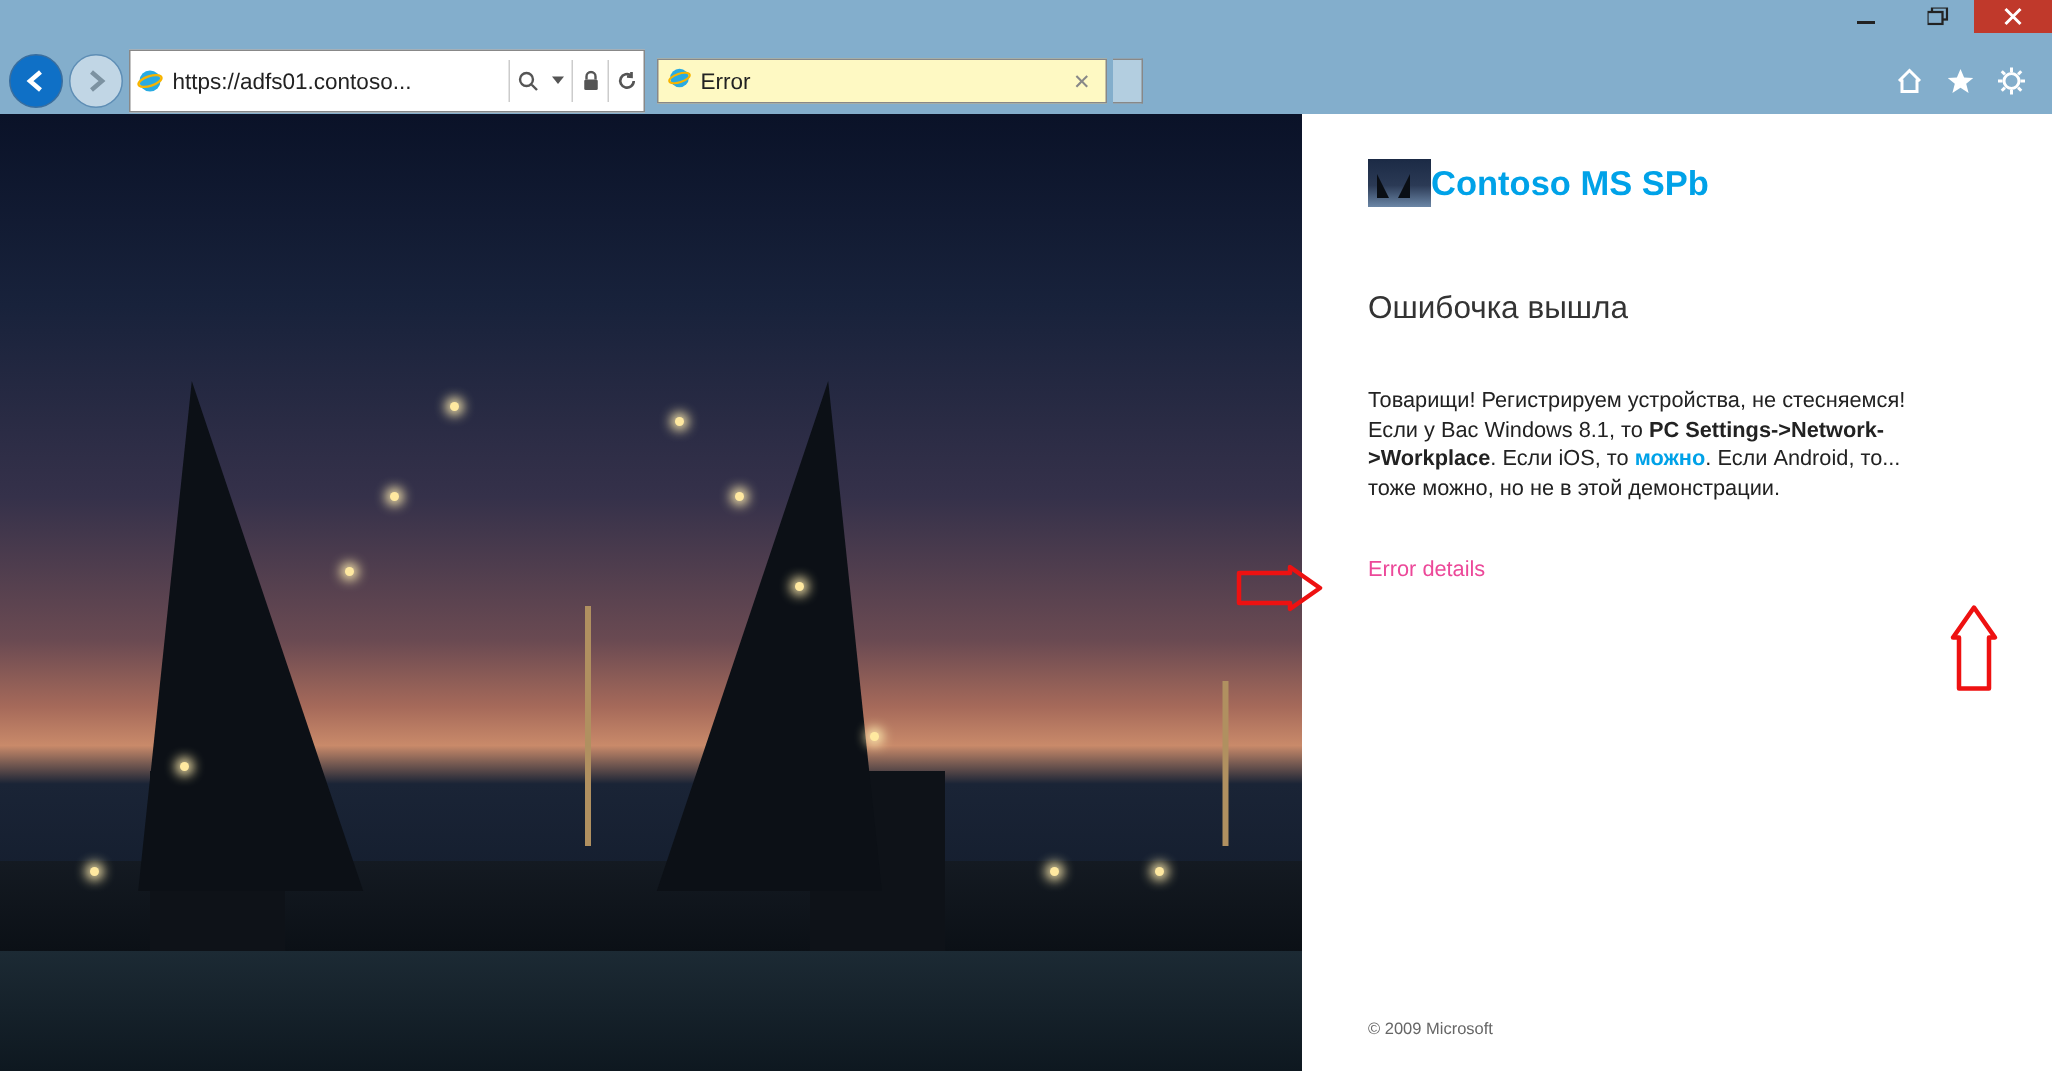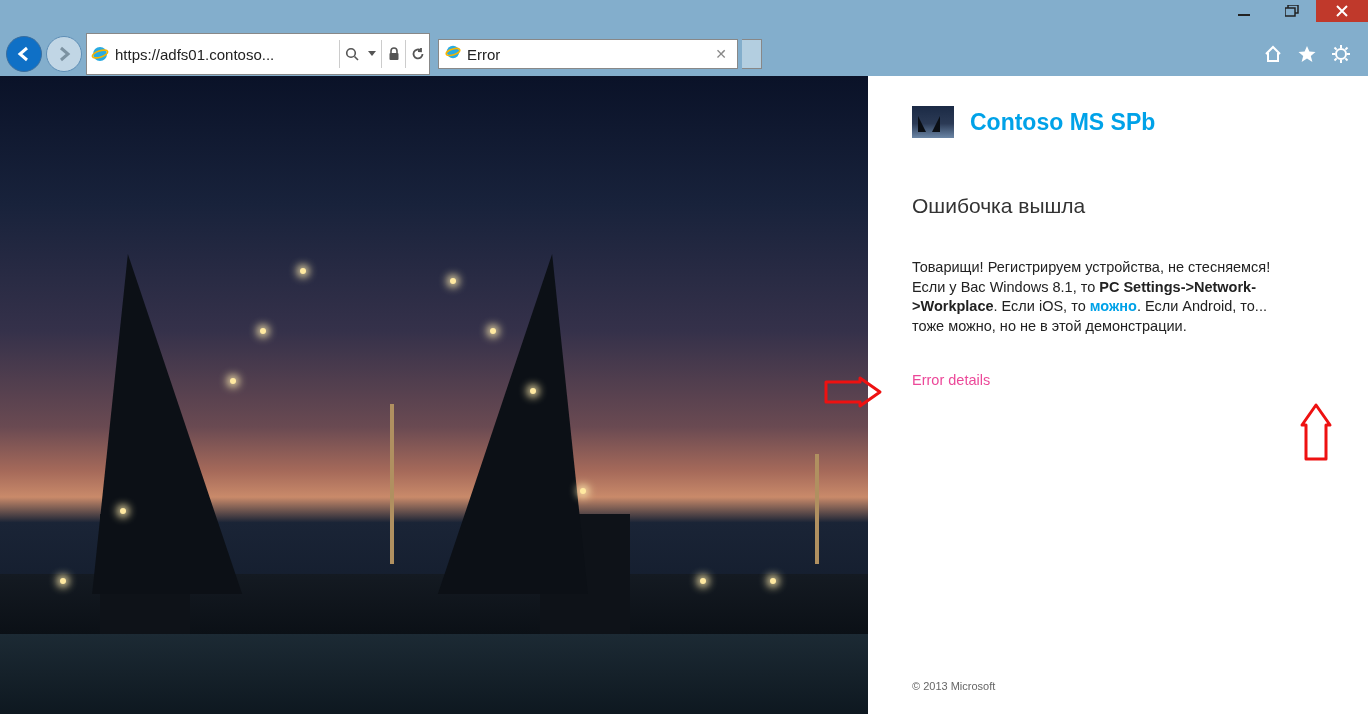--- a/index.html
+++ b/index.html
@@ -12,21 +12,21 @@
   
   .navbar { height: 44px; background:#83aecc; display:flex; align-items:center; padding:0 6px; gap:4px;}
   .back-btn, .fwd-btn { width:36px; height:36px; border-radius:50%; background:#fff; display:flex; align-items:center; justify-content:center; border:1px solid #3a6e9e;}
   .back-btn svg { fill:#fff;}
   .fwd-btn { opacity:.5;}
   .addr-wrap { display:flex; align-items:center; background:#fff; border:1px solid #888; height:42px; width:344px;}
   .addr-wrap .ie-logo{ width:26px; display:flex;align-items:center;justify-content:center;}
   .addr-wrap input { border:0; outline:0; font-size:15px; flex:1; padding:0 2px; color:#222;}
   .addr-wrap .addr-icons{display:flex;align-items:center;gap:0;}
   .addr-icon{width:24px;height:28px;display:flex;align-items:center;justify-content:center;color:#555;border-left:1px solid #ccc;}
-  .tab { display:flex; align-items:center; background:#ffffff; border:1px solid #888; height:30px; width:300px; margin-left:4px; padding:0 6px; gap:6px;}
+  .tab { display:flex; align-items:center; background:#fef9c3; border:1px solid #888; height:30px; width:300px; margin-left:4px; padding:0 6px; gap:6px;}
   .tab-title{flex:1; font-size:15px; color:#222;}
   .tab-close{color:#888; font-size:14px; padding:0 4px;}
   .newtab{ width:20px; height:30px; background:#b3cee0; border:1px solid #888; border-left:0; display:flex;align-items:center;justify-content:center;}
   .nav-right{ margin-left:auto; display:flex; gap:12px; padding-right:10px; color:#fff;}
   .nav-right .ico{width:22px;height:22px;display:flex;align-items:center;justify-content:center;}
   
   .page { display:flex; height: calc(714px - 76px); position:relative;}
   .splash { position:relative; flex:0 0 868px; background:linear-gradient(to bottom,#0a1228 0%,#18223b 20%,#35314a 40%,#6a4a52 55%,#a66a5a 62%,#c98a6a 66%,#1a2436 70%,#0a1220 100%); overflow:hidden;}
   
   .wing{position:absolute;bottom:120px;width:0;height:0;}
@@ -34,21 +34,21 @@
   .wing.right{left:420px; border-bottom:340px solid #0c1016; border-left:150px solid transparent; transform:skewX(6deg);}
   .tower{position:absolute;bottom:80px;width:90px;height:120px;background:#0e1218;}
   .tower.l{left:100px;} .tower.r{left:540px;}
   .road{position:absolute;bottom:80px;left:0;right:0;height:60px;background:linear-gradient(#141a22,#0b1016);}
   .water{position:absolute;bottom:0;left:0;right:0;height:80px;background:linear-gradient(#1c2a34,#0e1820);}
   .lamp{position:absolute;width:6px;height:6px;border-radius:50%;background:#ffe9a0;box-shadow:0 0 8px 3px #ffedb0;}
   .spire{position:absolute;bottom:150px;width:4px;background:#b09060;}
   .spire.a{left:390px;height:160px;} .spire.b{left:815px;height:110px;}
   
   .side { flex:1; background:#fff; padding: 30px 30px 16px 44px; display:flex; flex-direction:column; position:relative;}
-  .brand{display:flex;align-items:center;gap:16px;margin-bottom:56px;}
+  .brand{display:flex;align-items:center;margin-bottom:56px;}
   .brand-logo{width:42px;height:32px;background:linear-gradient(to bottom,#1b2a45 0%,#2b3a55 55%,#6b86a6 100%);position:relative;}
   .brand-logo::before,.brand-logo::after{content:"";position:absolute;bottom:6px;width:0;height:0;border-bottom:16px solid #0a0e14;}
   .brand-logo::before{left:6px;border-right:8px solid transparent;}
   .brand-logo::after{left:20px;border-left:8px solid transparent;}
   .brand-title{color:#00a2e8;font-size:23px;font-weight:600;}
   .err-heading{font-size:21px;color:#333;font-weight:400;margin-bottom:40px;}
   .err-body{font-size:14.5px;color:#222;line-height:1.35;max-width:380px;}
   .err-body b{font-weight:700;}
   .err-body a{color:#00a2e8;text-decoration:none;font-weight:700;}
   .err-details{margin-top:36px;font-size:14.5px;color:#ec4899;cursor:pointer;}
@@ -192,21 +192,21 @@
   <div class="side">
     <div class="brand">
       <div class="brand-logo"></div>
       <div class="brand-title">Contoso MS SPb</div>
     </div>
     <div class="err-heading">Ошибочка вышла</div>
     <div class="err-body">
       <span>Товарищи! Регистрируем устройства, не стесняемся! Если у Вас Windows 8.1, то </span><b>PC Settings-&gt;Network-&gt;Workplace</b><span>. Если iOS, то </span><a href="#">можно</a><span>. Если Android, то... тоже можно, но не в этой демонстрации.</span>
     </div>
     <div class="err-details">Error details</div>
-    <div class="copyright">© 2013 Microsoft</div>
+    <div class="copyright">© 2009 Microsoft</div>
 
     <div class="arrow-right">
       <svg width="60" height="32">
           <path d="M2 6 H36 V2 L56 16 L36 30 V26 H2 Z" fill="none" stroke="#e11" stroke-width="3" stroke-linejoin="round"></path>
         </svg>
     </div>
     <div class="arrow-up">
       <svg width="32" height="60">
           <path d="M6 58 V24 H2 L16 4 L30 24 H26 V58 Z" fill="none" stroke="#e11" stroke-width="3" stroke-linejoin="round"></path>
         </svg>

